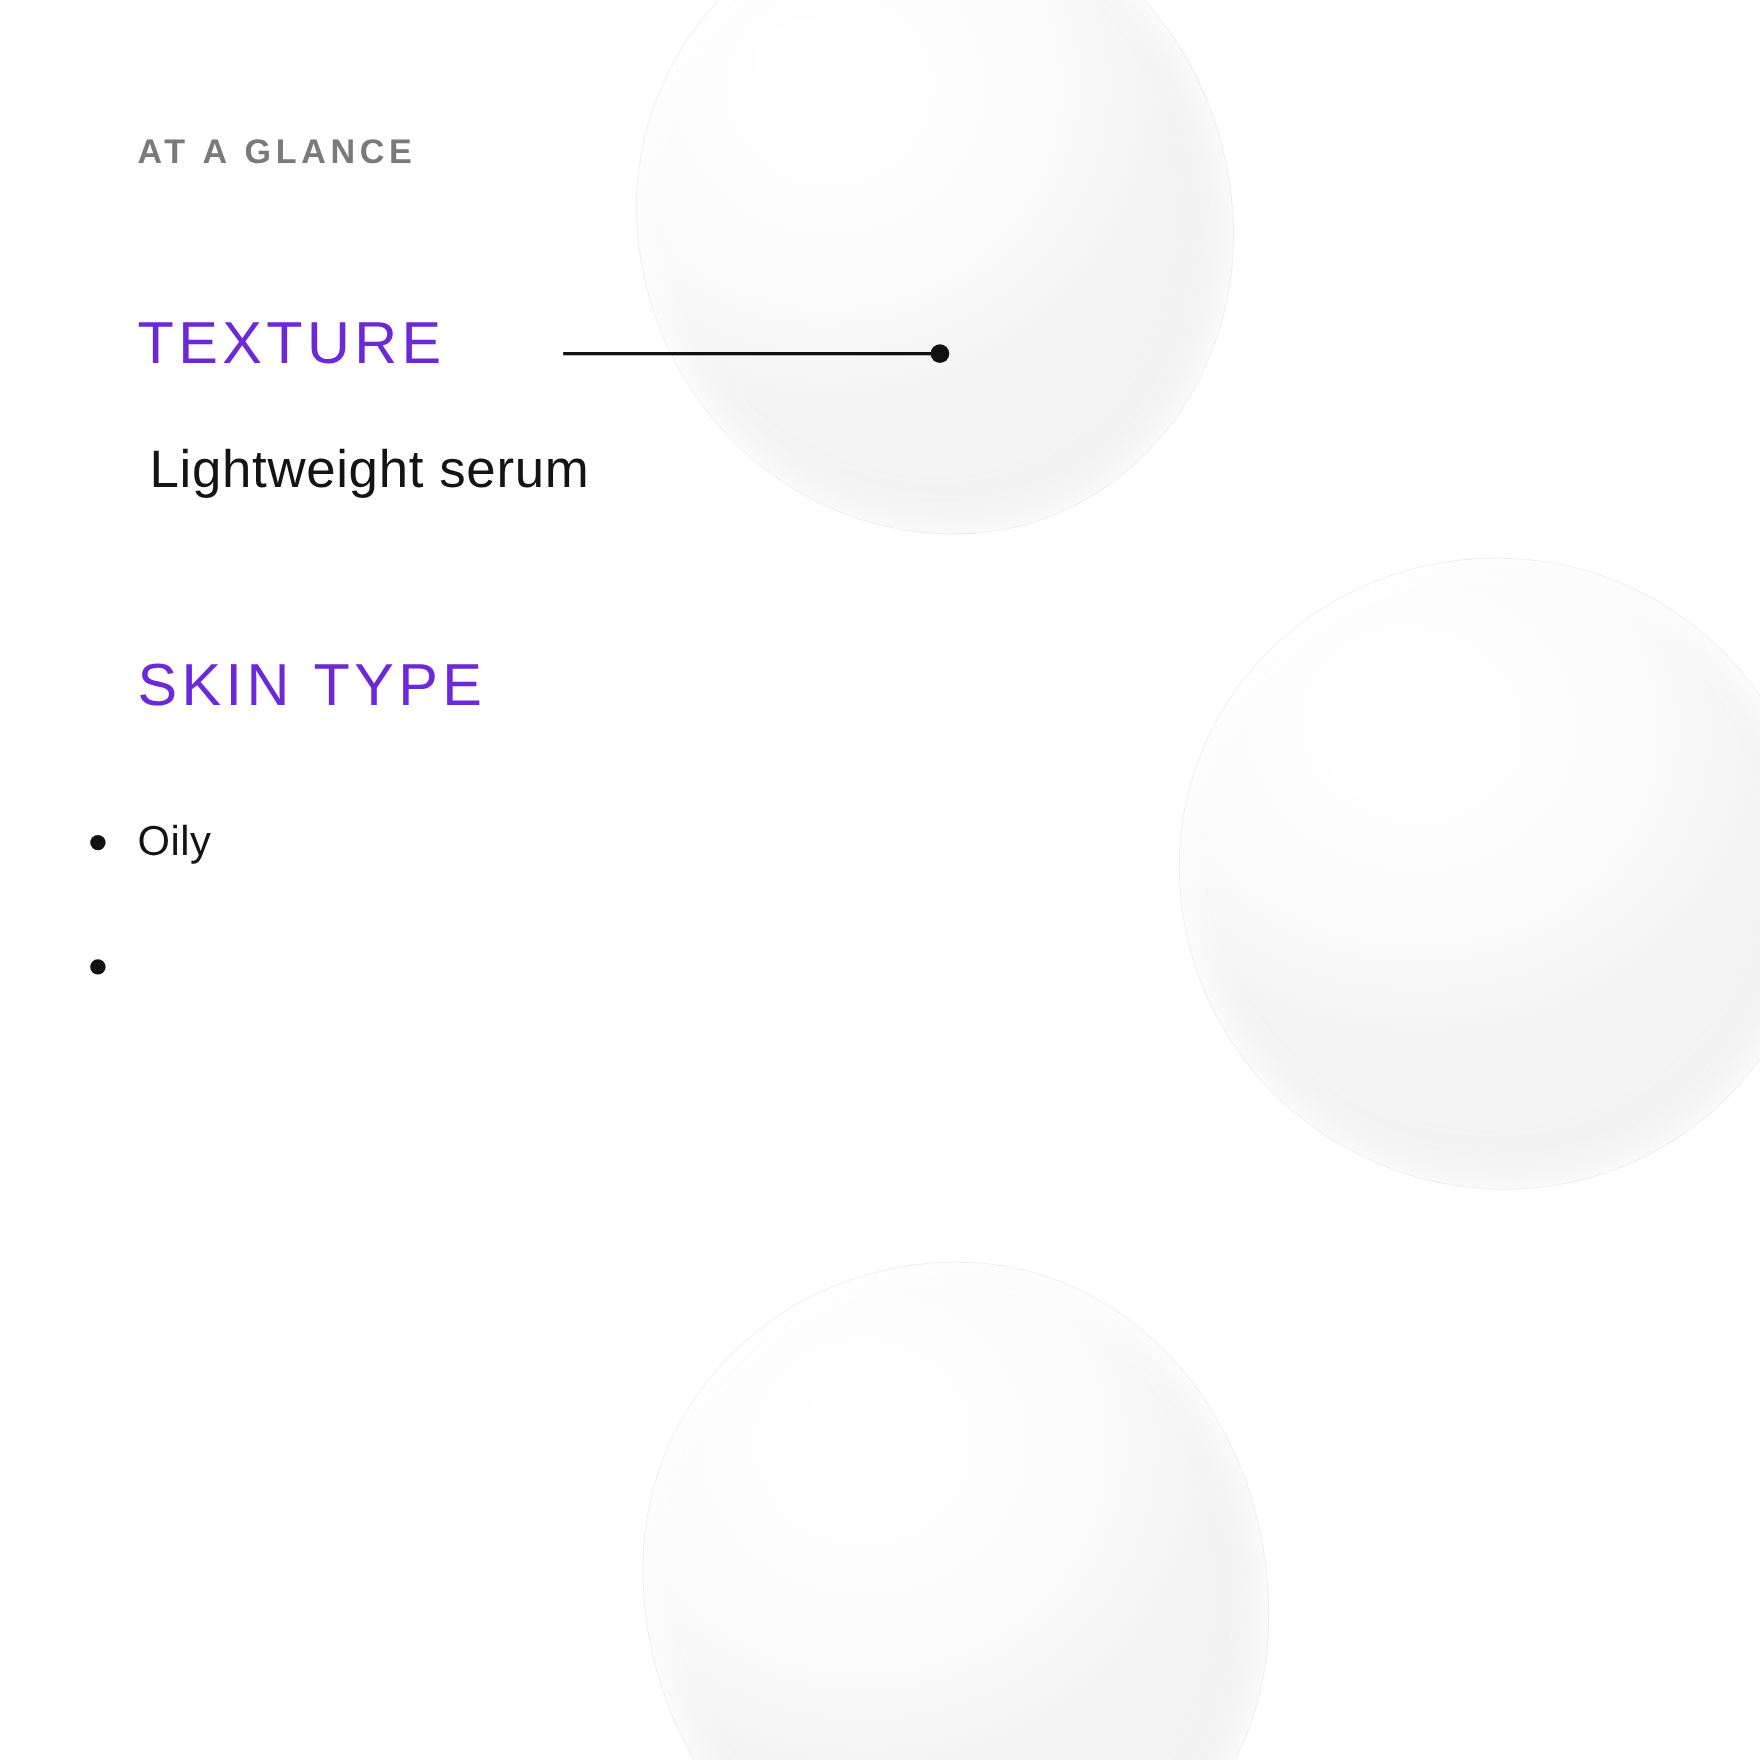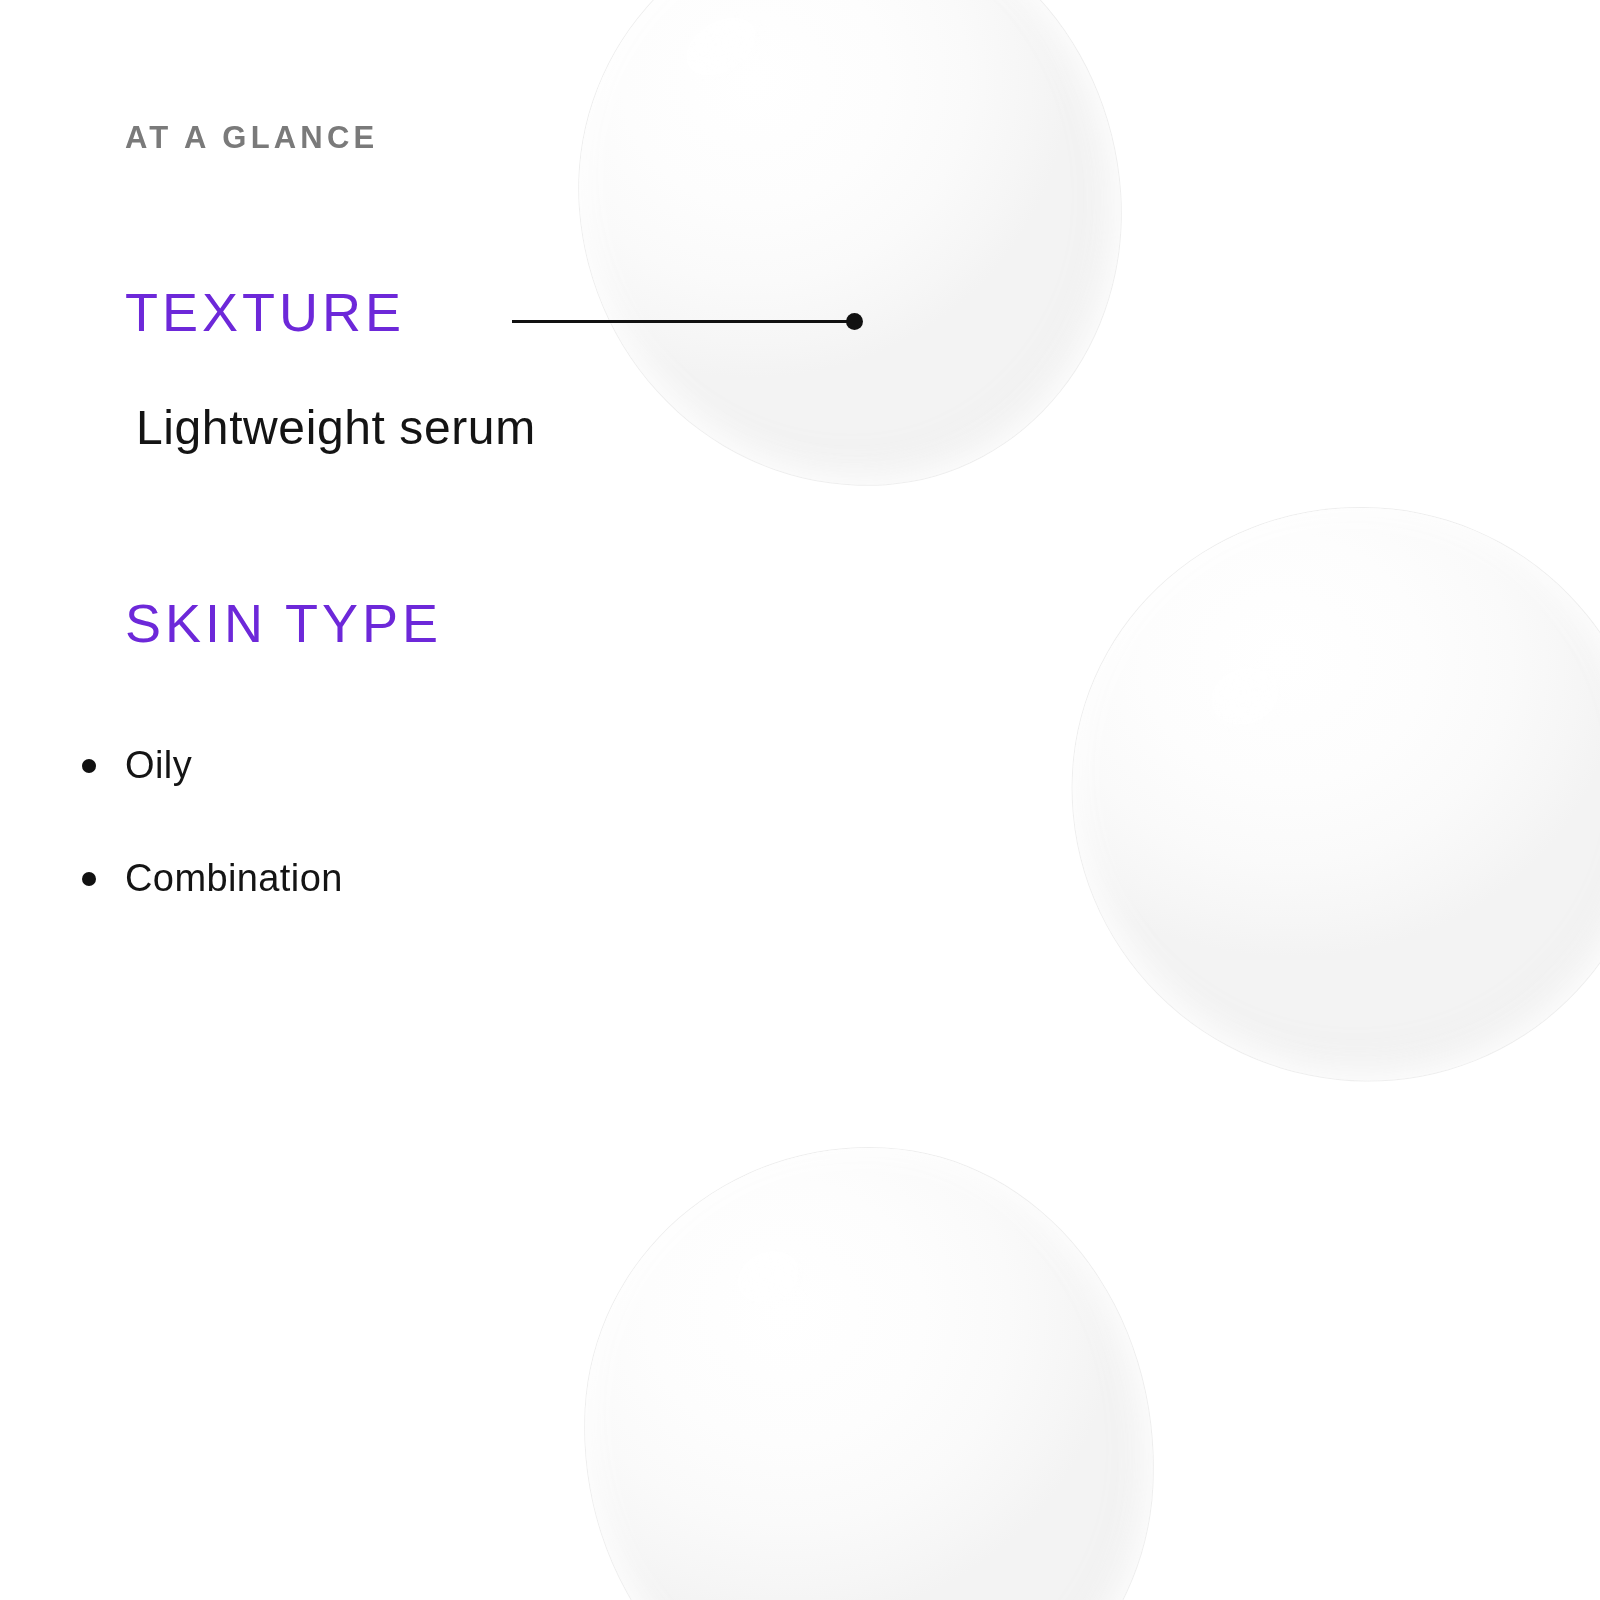--- a/index.html
+++ b/index.html
@@ -225,18 +225,17 @@
 
     <div class="heading" id="heading-skin-type">SKIN TYPE</div>
 
     <ul id="skin-type-list">
       <li>
         <span class="bullet-dot"></span>
         <span>Oily</span>
       </li>
       <li>
         <span class="bullet-dot"></span>
-        <span>Combination</span>
       </li>
     </ul>
 
   </div>
 </div>
 
 </body></html>

